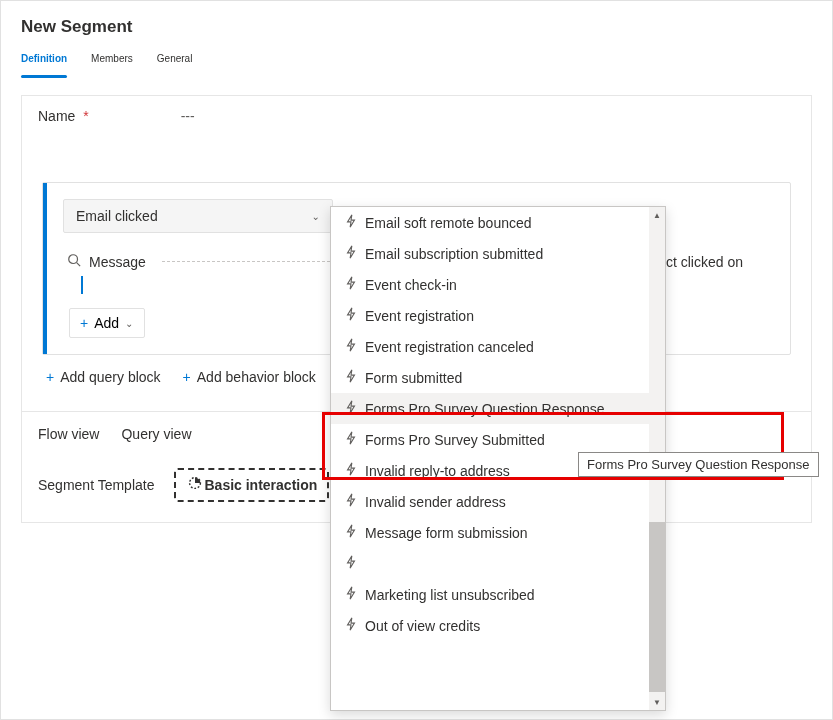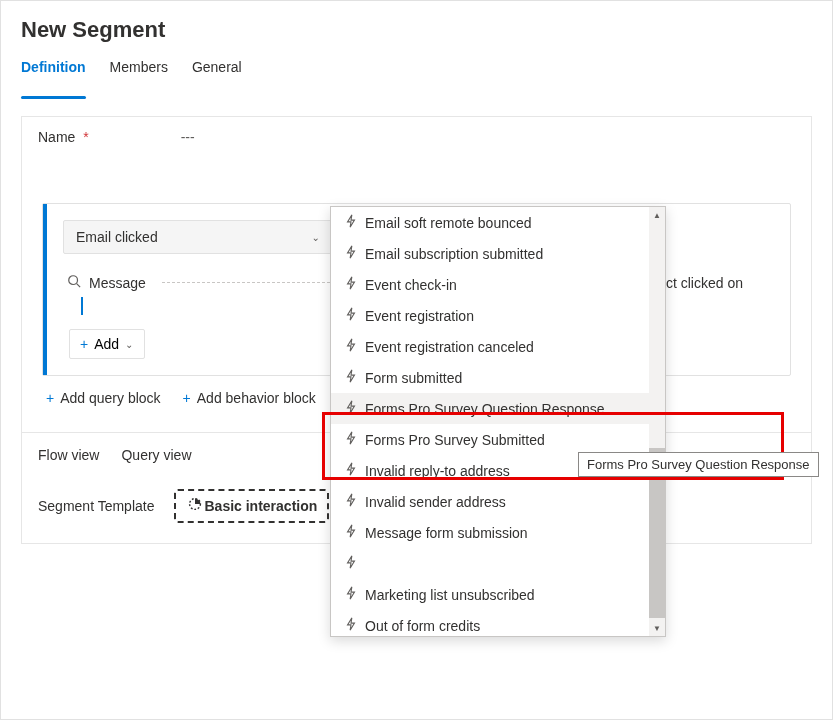--- a/index.html
+++ b/index.html
@@ -1,22 +1,22 @@
 <!DOCTYPE html>
 <html><head>
   <meta charset="utf-8">
   <style>
     * { box-sizing: border-box; margin: 0; padding: 0; font-family: "Segoe UI", -apple-system, sans-serif; }
     body { width: 833px; height: 720px; background: #fff; position: relative; overflow: hidden; color: #323130; }
     .page { padding: 0; border: 1px solid #e1e1e1; height: 720px; position: relative; }
     
-    .page-title { font-size: 22px; font-weight: 600; padding: 16px 20px 10px 20px; }
+    .page-title { font-size: 17px; font-weight: 600; padding: 16px 20px 10px 20px; }
     
     .tabs { display: flex; gap: 24px; padding: 0 20px; border-bottom: 1px solid transparent; }
-    .tab { font-size: 14px; padding: 6px 0 24px 0; cursor: pointer; color: #323130; position: relative; }
+    .tab { font-size: 10px; padding: 6px 0 14px 0; cursor: pointer; color: #323130; position: relative; }
     .tab.active { color: #0078d4; font-weight: 600; }
     .tab.active::after { content: ""; position: absolute; left: 0; right: 0; bottom: 0; height: 3px; background: #0078d4; border-radius: 2px; }
     
     .content { padding: 16px 20px; }
     .outer-panel { border: 1px solid #e6e6e6; background: #fff; }
     
     .name-row { display: flex; align-items: flex-end; padding: 12px 16px; gap: 92px; font-size: 14px; }
     .name-label { color: #323130; }
     .req { color: #d13438; margin-left: 4px; }
     .name-value { color: #605e5c; }
@@ -48,21 +48,21 @@
     
     .footer-panel { border: 1px solid #e6e6e6; border-top: none; padding: 14px 16px 20px 16px; }
     .view-links { display: flex; gap: 22px; font-size: 14px; margin-bottom: 26px; }
     .view-links span { cursor: pointer; }
     
     .template-row { display: flex; align-items: center; gap: 20px; font-size: 14px; }
     .template-pill { display: inline-flex; align-items: center; border: 2px dashed #323130; padding: 4px 10px; border-radius: 4px; font-weight: 600; }
     .template-icon { font-size: 16px; }
     
     
-    .dropdown { position: absolute; left: 329px; top: 205px; width: 336px; height: 431px; background: #fff; border: 1px solid #c8c6c4; box-shadow: 0 4px 12px rgba(0,0,0,0.15); overflow: hidden; z-index: 100; }
+    .dropdown { position: absolute; left: 329px; top: 205px; width: 336px; height: 505px; background: #fff; border: 1px solid #c8c6c4; box-shadow: 0 4px 12px rgba(0,0,0,0.15); overflow: hidden; z-index: 100; }
     .dropdown-inner { height: 100%; overflow-y: hidden; }
     .dd-item { display: flex; align-items: center; gap: 8px; padding: 7px 14px; font-size: 14px; cursor: pointer; white-space: nowrap; }
     .dd-item.hot { background: #f3f2f1; }
     .lightning { color: #605e5c; font-size: 13px; }
     .scroll-track { position: absolute; right: 0; top: 0; bottom: 0; width: 16px; background: #f3f2f1; }
     .scroll-thumb { position: absolute; right: 0; bottom: 18px; width: 16px; height: 170px; background: #c8c6c4; }
     .scroll-arrow { position: absolute; right: 0; width: 16px; height: 16px; background: #f3f2f1; display: flex; align-items: center; justify-content: center; font-size: 8px; color: #605e5c; }
     .scroll-arrow.top { top: 0; }
     .scroll-arrow.bot { bottom: 0; }
     
@@ -232,21 +232,21 @@
         <div class="dd-item">
           <span class="lightning"><svg width="12" height="14" viewBox="0 0 12 16" fill="none" stroke="#605e5c" stroke-width="1.2">
               <path d="M7 1 L2 9 L6 9 L5 15 L10 7 L6 7 Z"></path>
             </svg></span>
           <span>Marketing list unsubscribed</span>
         </div>
         <div class="dd-item">
           <span class="lightning"><svg width="12" height="14" viewBox="0 0 12 16" fill="none" stroke="#605e5c" stroke-width="1.2">
               <path d="M7 1 L2 9 L6 9 L5 15 L10 7 L6 7 Z"></path>
             </svg></span>
-          <span>Out of form credits</span>
+          <span>Out of view credits</span>
         </div>
         <div class="dd-item"></div>
       </div>
     <div class="scroll-track">
       <div class="scroll-arrow top">▲</div>
       <div class="scroll-thumb"></div>
       <div class="scroll-arrow bot">▼</div>
     </div>
   </div>
 

